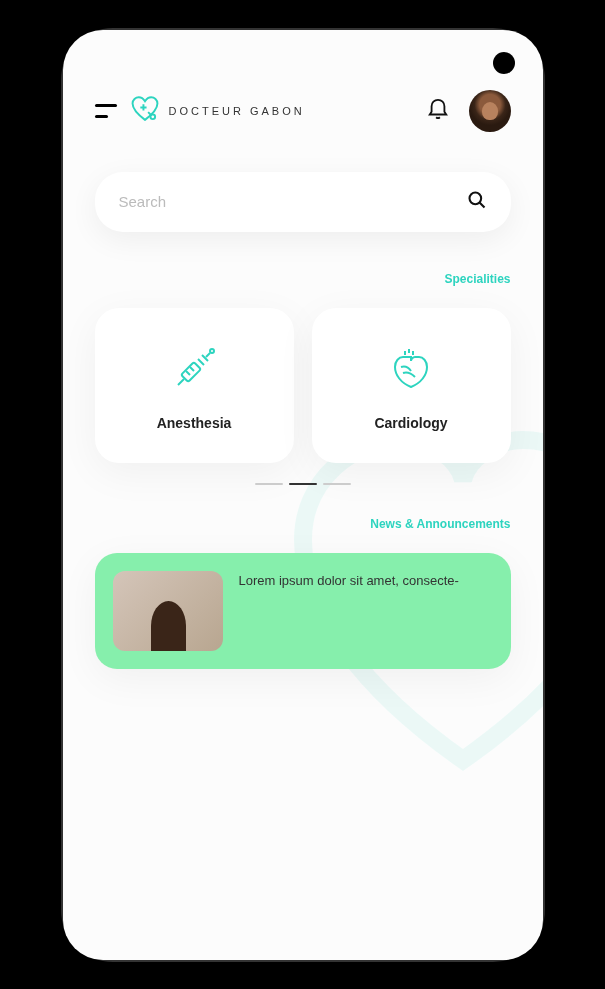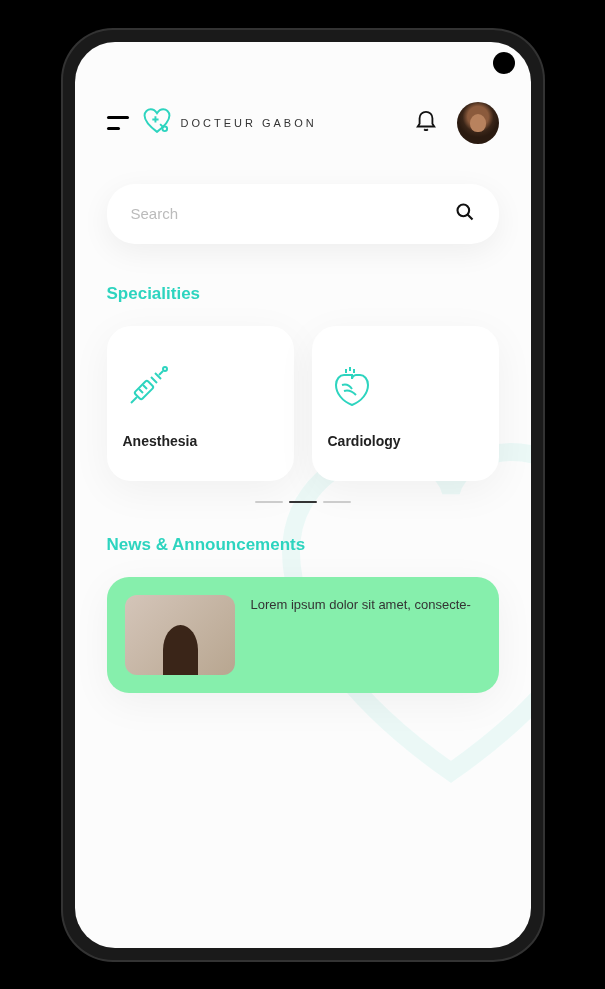--- a/index.html
+++ b/index.html
@@ -10,21 +10,20 @@
       display: flex;
       align-items: center;
       justify-content: center;
       font-family: -apple-system, BlinkMacSystemFont, 'Segoe UI', sans-serif;
     }
     .phone-frame {
       width: 480px;
       height: 930px;
       background: #1a1a1a;
       border-radius: 50px;
-      padding: 12px;
       position: relative;
       box-shadow: 0 0 0 2px #333;
     }
     .phone-screen {
       width: 100%;
       height: 100%;
       background: #fcfcfc;
       border-radius: 40px;
       overflow: hidden;
       position: relative;
@@ -151,37 +150,39 @@
       outline: none;
       font-size: 15px;
       color: #333;
       background: transparent;
       flex: 1;
     }
     .search-input::placeholder { color: #bbb; }
     .search-icon { cursor: pointer; }
     .search-icon svg { width: 20px; height: 20px; }
     .section-title {
-      font-size: 17px;
+      font-size: 12px;
       font-weight: 600;
       color: #2dd4bf;
       margin-bottom: 22px;
+      text-align: right;
     }
     .specialities-grid {
       display: grid;
       grid-template-columns: 1fr 1fr;
       gap: 18px;
       margin-bottom: 20px;
     }
     .speciality-card {
       background: #fff;
       border-radius: 24px;
       padding: 28px 16px 22px;
       display: flex;
       flex-direction: column;
+      align-items: center;
       justify-content: center;
       gap: 18px;
       box-shadow: 0 10px 40px rgba(0,0,0,0.05);
       cursor: pointer;
       height: 155px;
     }
     .speciality-icon svg { width: 48px; height: 48px; }
     .speciality-label {
       font-size: 14px;
       font-weight: 600;

